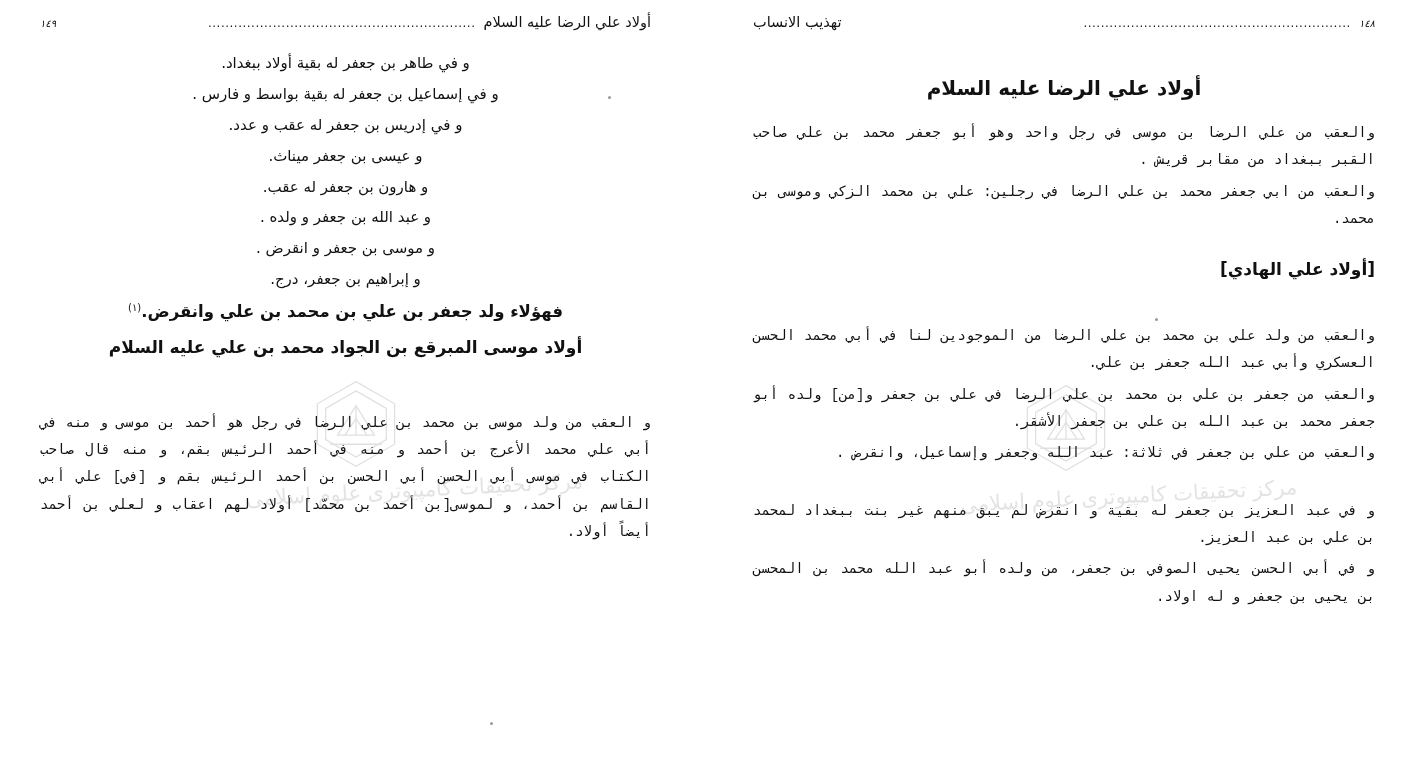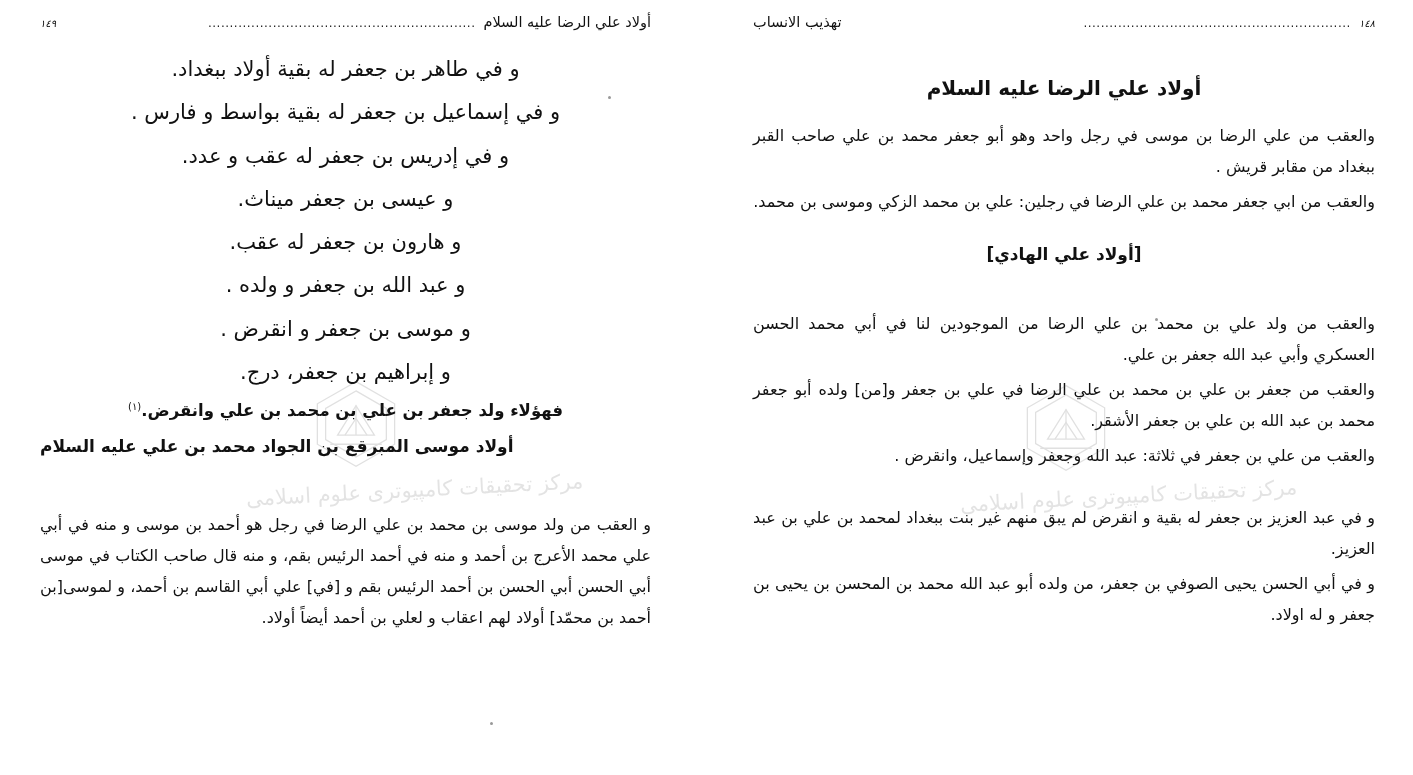--- a/index.html
+++ b/index.html
@@ -78,60 +78,60 @@
   .page-right .running-head { justify-content: flex-start; }
   .page-left  .running-head { justify-content: flex-start; }
 
   .doc-title {
     text-align: center;
     font-size: 20px;
     font-weight: bold;
     margin: 46px 0 20px 0;
   }
   .section-head {
-    text-align: center;
     font-size: 17px;
     font-weight: bold;
     margin: 26px 0 30px 0;
   }
   p.para {
     margin: 0 0 4px 0;
-    font-size: 16px;
+    font-size: 14px;
     line-height: 1.95;
     text-align: justify;
     text-align-last: center;
+    font-family: Liberation Mono, monospace;
   }
   p.para.justified {
     text-align: justify;
     text-align-last: right;
   }
   .gap-sm { height: 14px; }
   .gap-md { height: 26px; }
   .gap-lg { height: 40px; }
 
   .list-line {
-    font-size: 21px;
+    font-size: 15px;
     line-height: 2.06;
     text-align: center;
     margin: 0;
     white-space: nowrap;
   }
   .bold-line {
     font-weight: bold;
     font-size: 16.5px;
     line-height: 2.1;
     text-align: center;
     margin: 0;
     white-space: nowrap;
   }
   .bold-head {
     font-weight: bold;
     font-size: 17px;
     line-height: 2.0;
-    text-align: left;
+    text-align: center;
     margin: 0 0 6px 0;
     white-space: nowrap;
   }
   sup.fn {
     font-size: 10px;
     vertical-align: super;
     font-weight: normal;
   }
   .body-block {
     margin-top: 18px;

